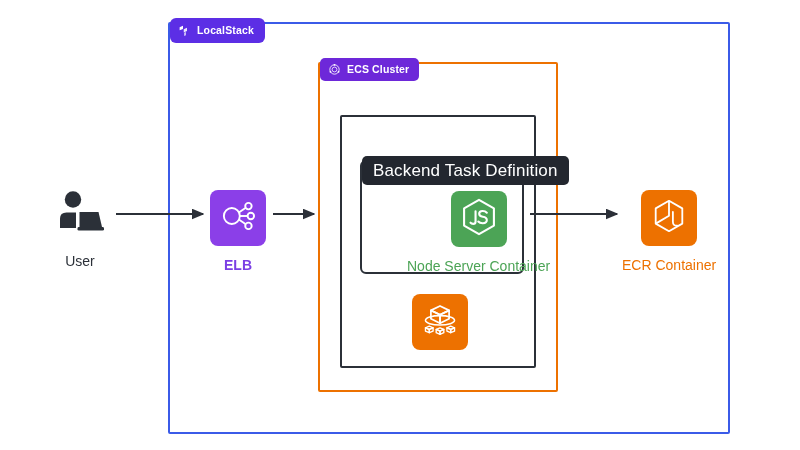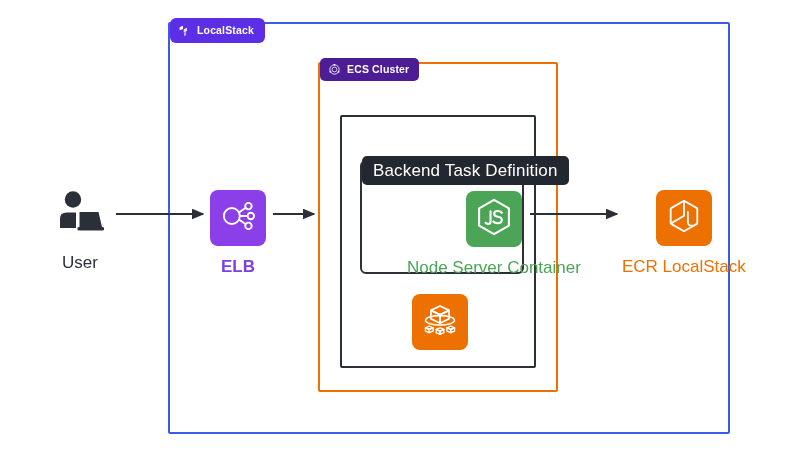--- a/index.html
+++ b/index.html
@@ -65,21 +65,21 @@
     line-height: 1;
   }
   .badge-localstack {
     left: 170px; top: 18px;
     background: #5C2EE5;
     border-radius: 6px;
     padding: 6px 11px 6px 8px;
   }
   .badge-ecs {
     left: 320px; top: 58px;
-    background: #4c1d95;
+    background: #6d28d9;
   }
   .badge-service {
     left: 342px; top: 111px;
     background: #23272F;
     font-weight: 400;
     font-size: 11px;
     padding: 6px 11px;
   }
   .badge-taskdef {
     left: 362px; top: 156px;
@@ -105,21 +105,21 @@
   }
   .node-tile {
     width: 56px; height: 56px;
     border-radius: 8px;
     display: flex;
     align-items: center;
     justify-content: center;
   }
   .node-label {
     margin-top: 11px;
-    font-size: 17px;
+    font-size: 14px;
     line-height: 1.2;
     white-space: nowrap;
   }
 
   .node-user    { left: 52px;  top: 186px; }
   .node-elb     { left: 210px; top: 190px; }
   .node-node    { left: 407px; top: 191px; }
   .node-ecsicon { left: 412px; top: 294px; }
   .node-ecr     { left: 622px; top: 190px; }
 
@@ -269,16 +269,16 @@
   <div class="node node-ecr">
     <div class="node-tile tile-ecr">
       <span>
         <svg width="38" height="38" viewBox="0 0 44 44">
           <path d="M22 4.4 L37.4 13.2 L37.4 30.8 L22 39.6 L6.6 30.8 L6.6 13.2 Z" fill="none" stroke="#ffffff" stroke-width="2.1" stroke-linejoin="round"></path>
           <path d="M22 4.4 L22 21.6 L6.6 30.8" fill="none" stroke="#ffffff" stroke-width="2.1" stroke-linejoin="round"></path>
           <path d="M26.5 17.4 L26.5 28.6 Q26.5 33.6 31.6 33.2" fill="none" stroke="#ffffff" stroke-width="2.1" stroke-linecap="round"></path>
         </svg>
       </span>
     </div>
-    <div class="node-label label-ecr">ECR LocalStack</div>
+    <div class="node-label label-ecr">ECR Container</div>
   </div>
 
 </div>
 
 </body></html>

